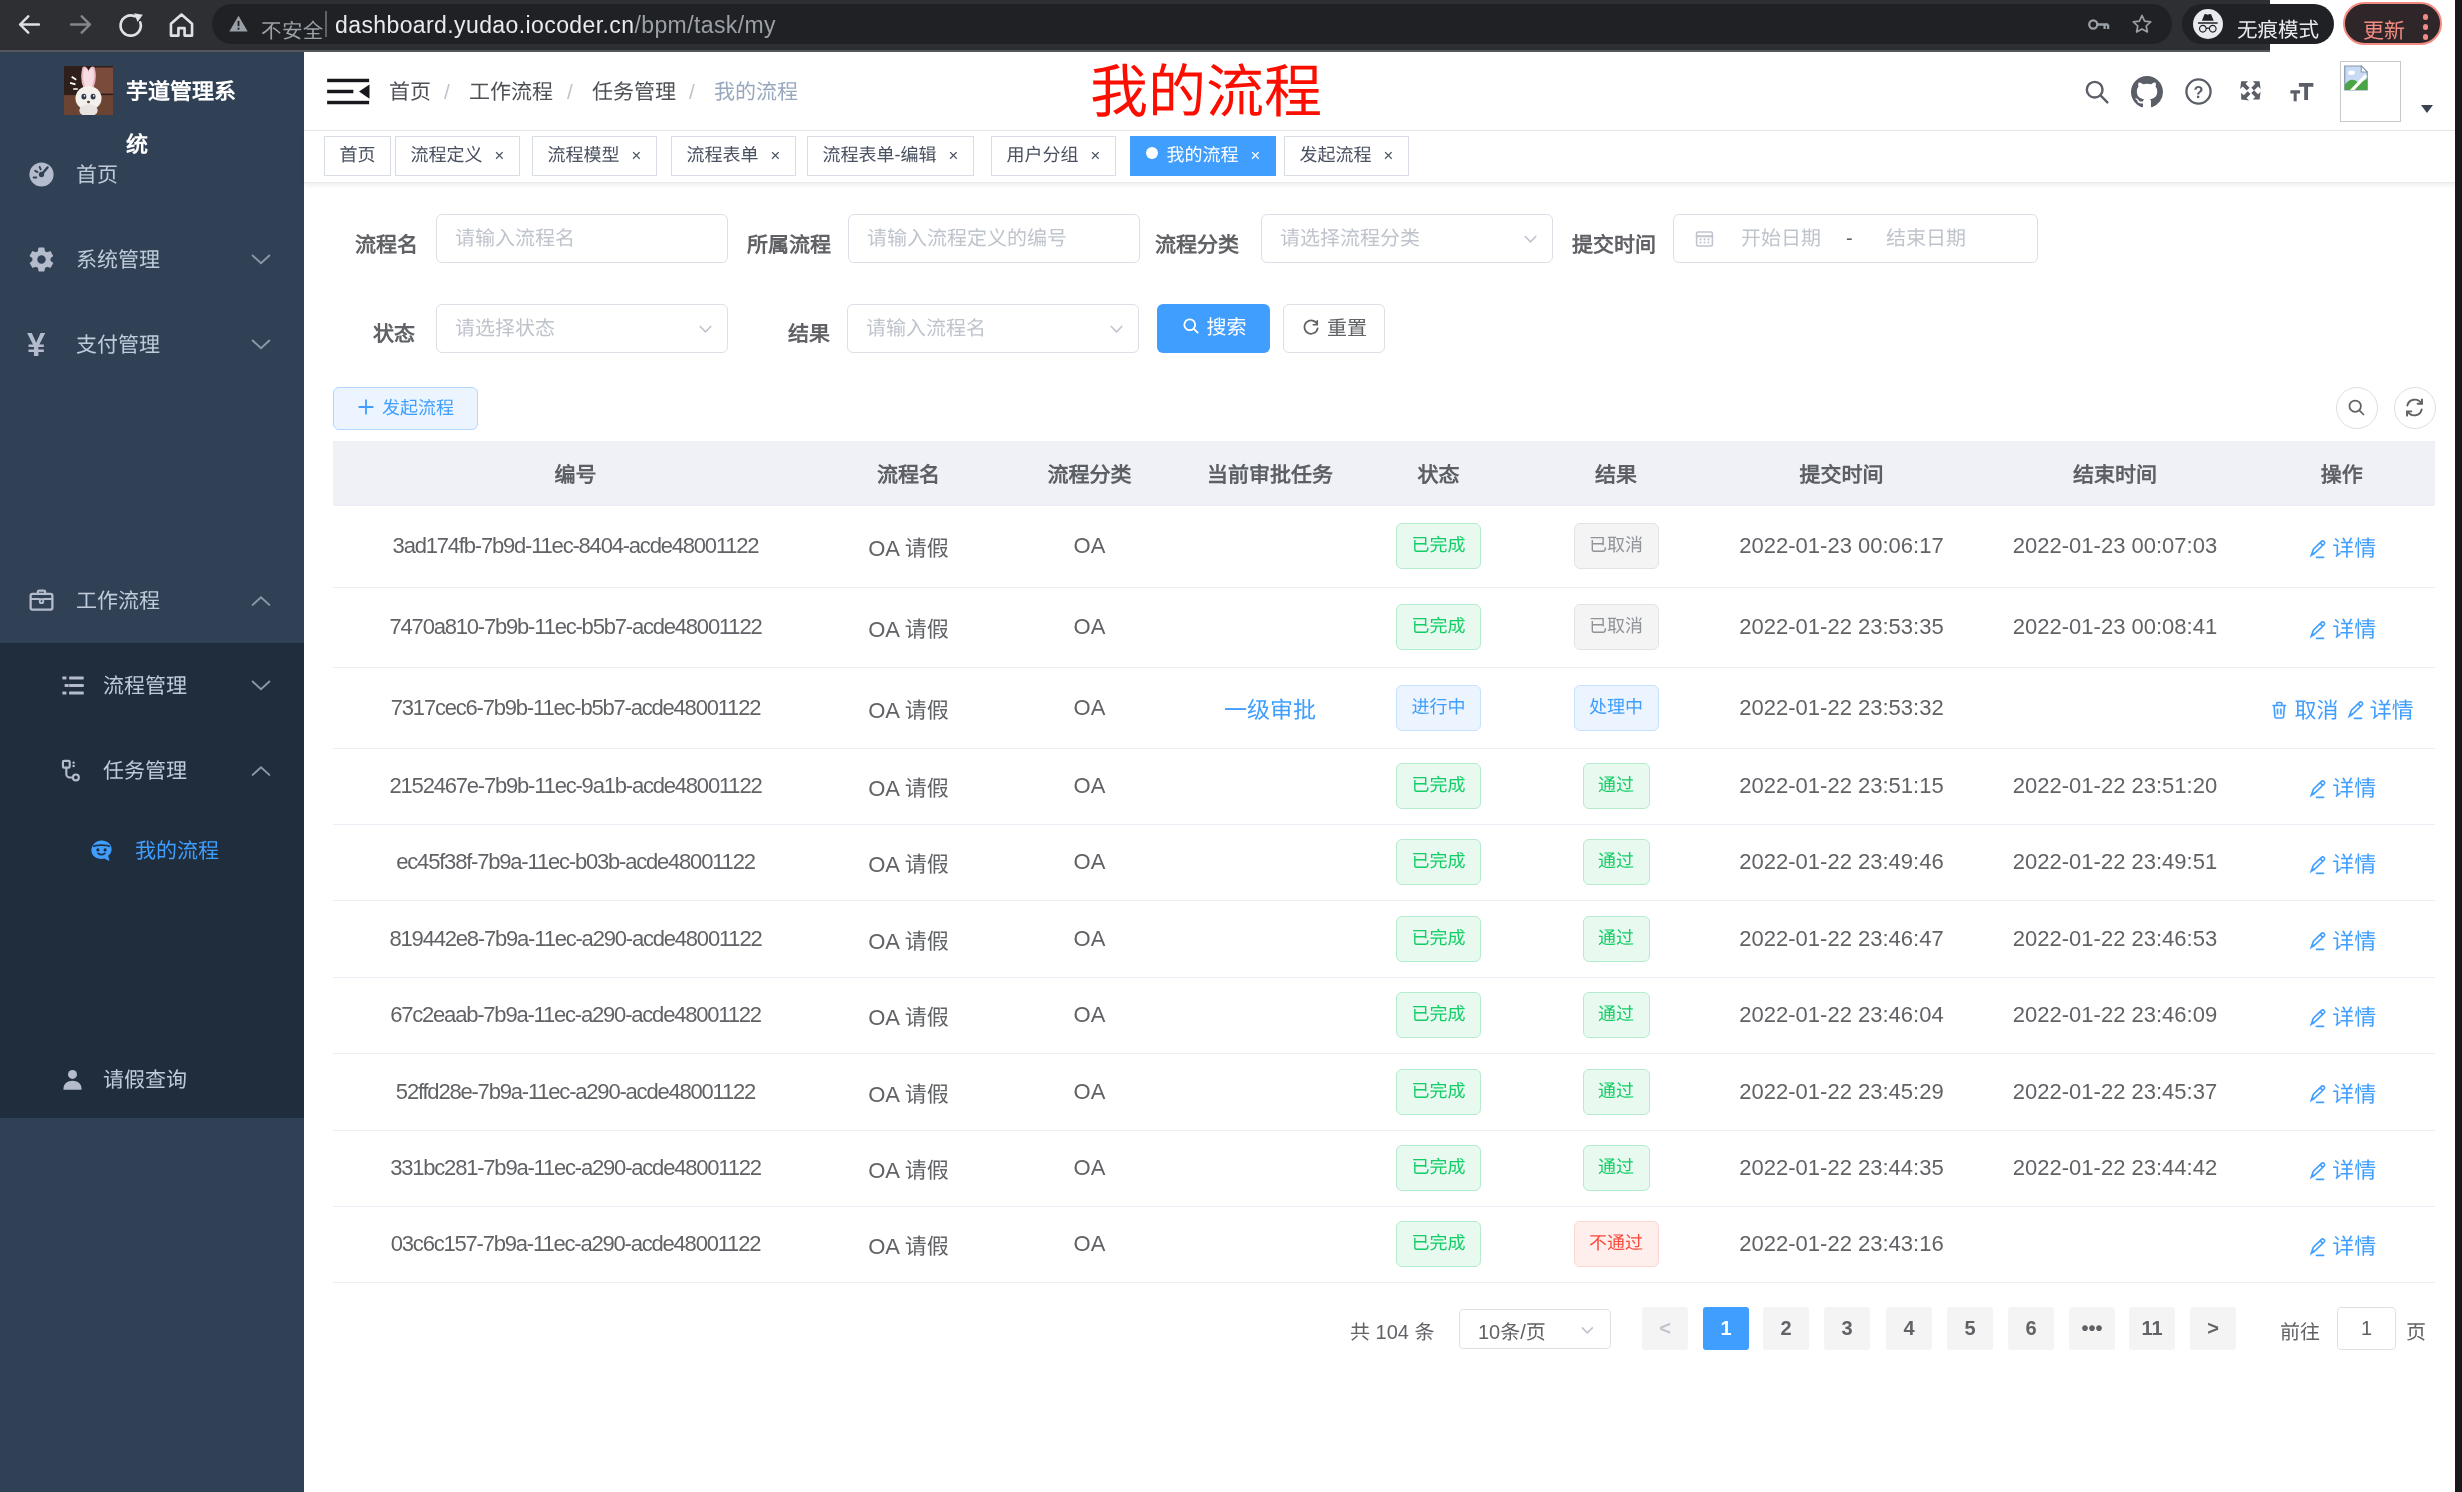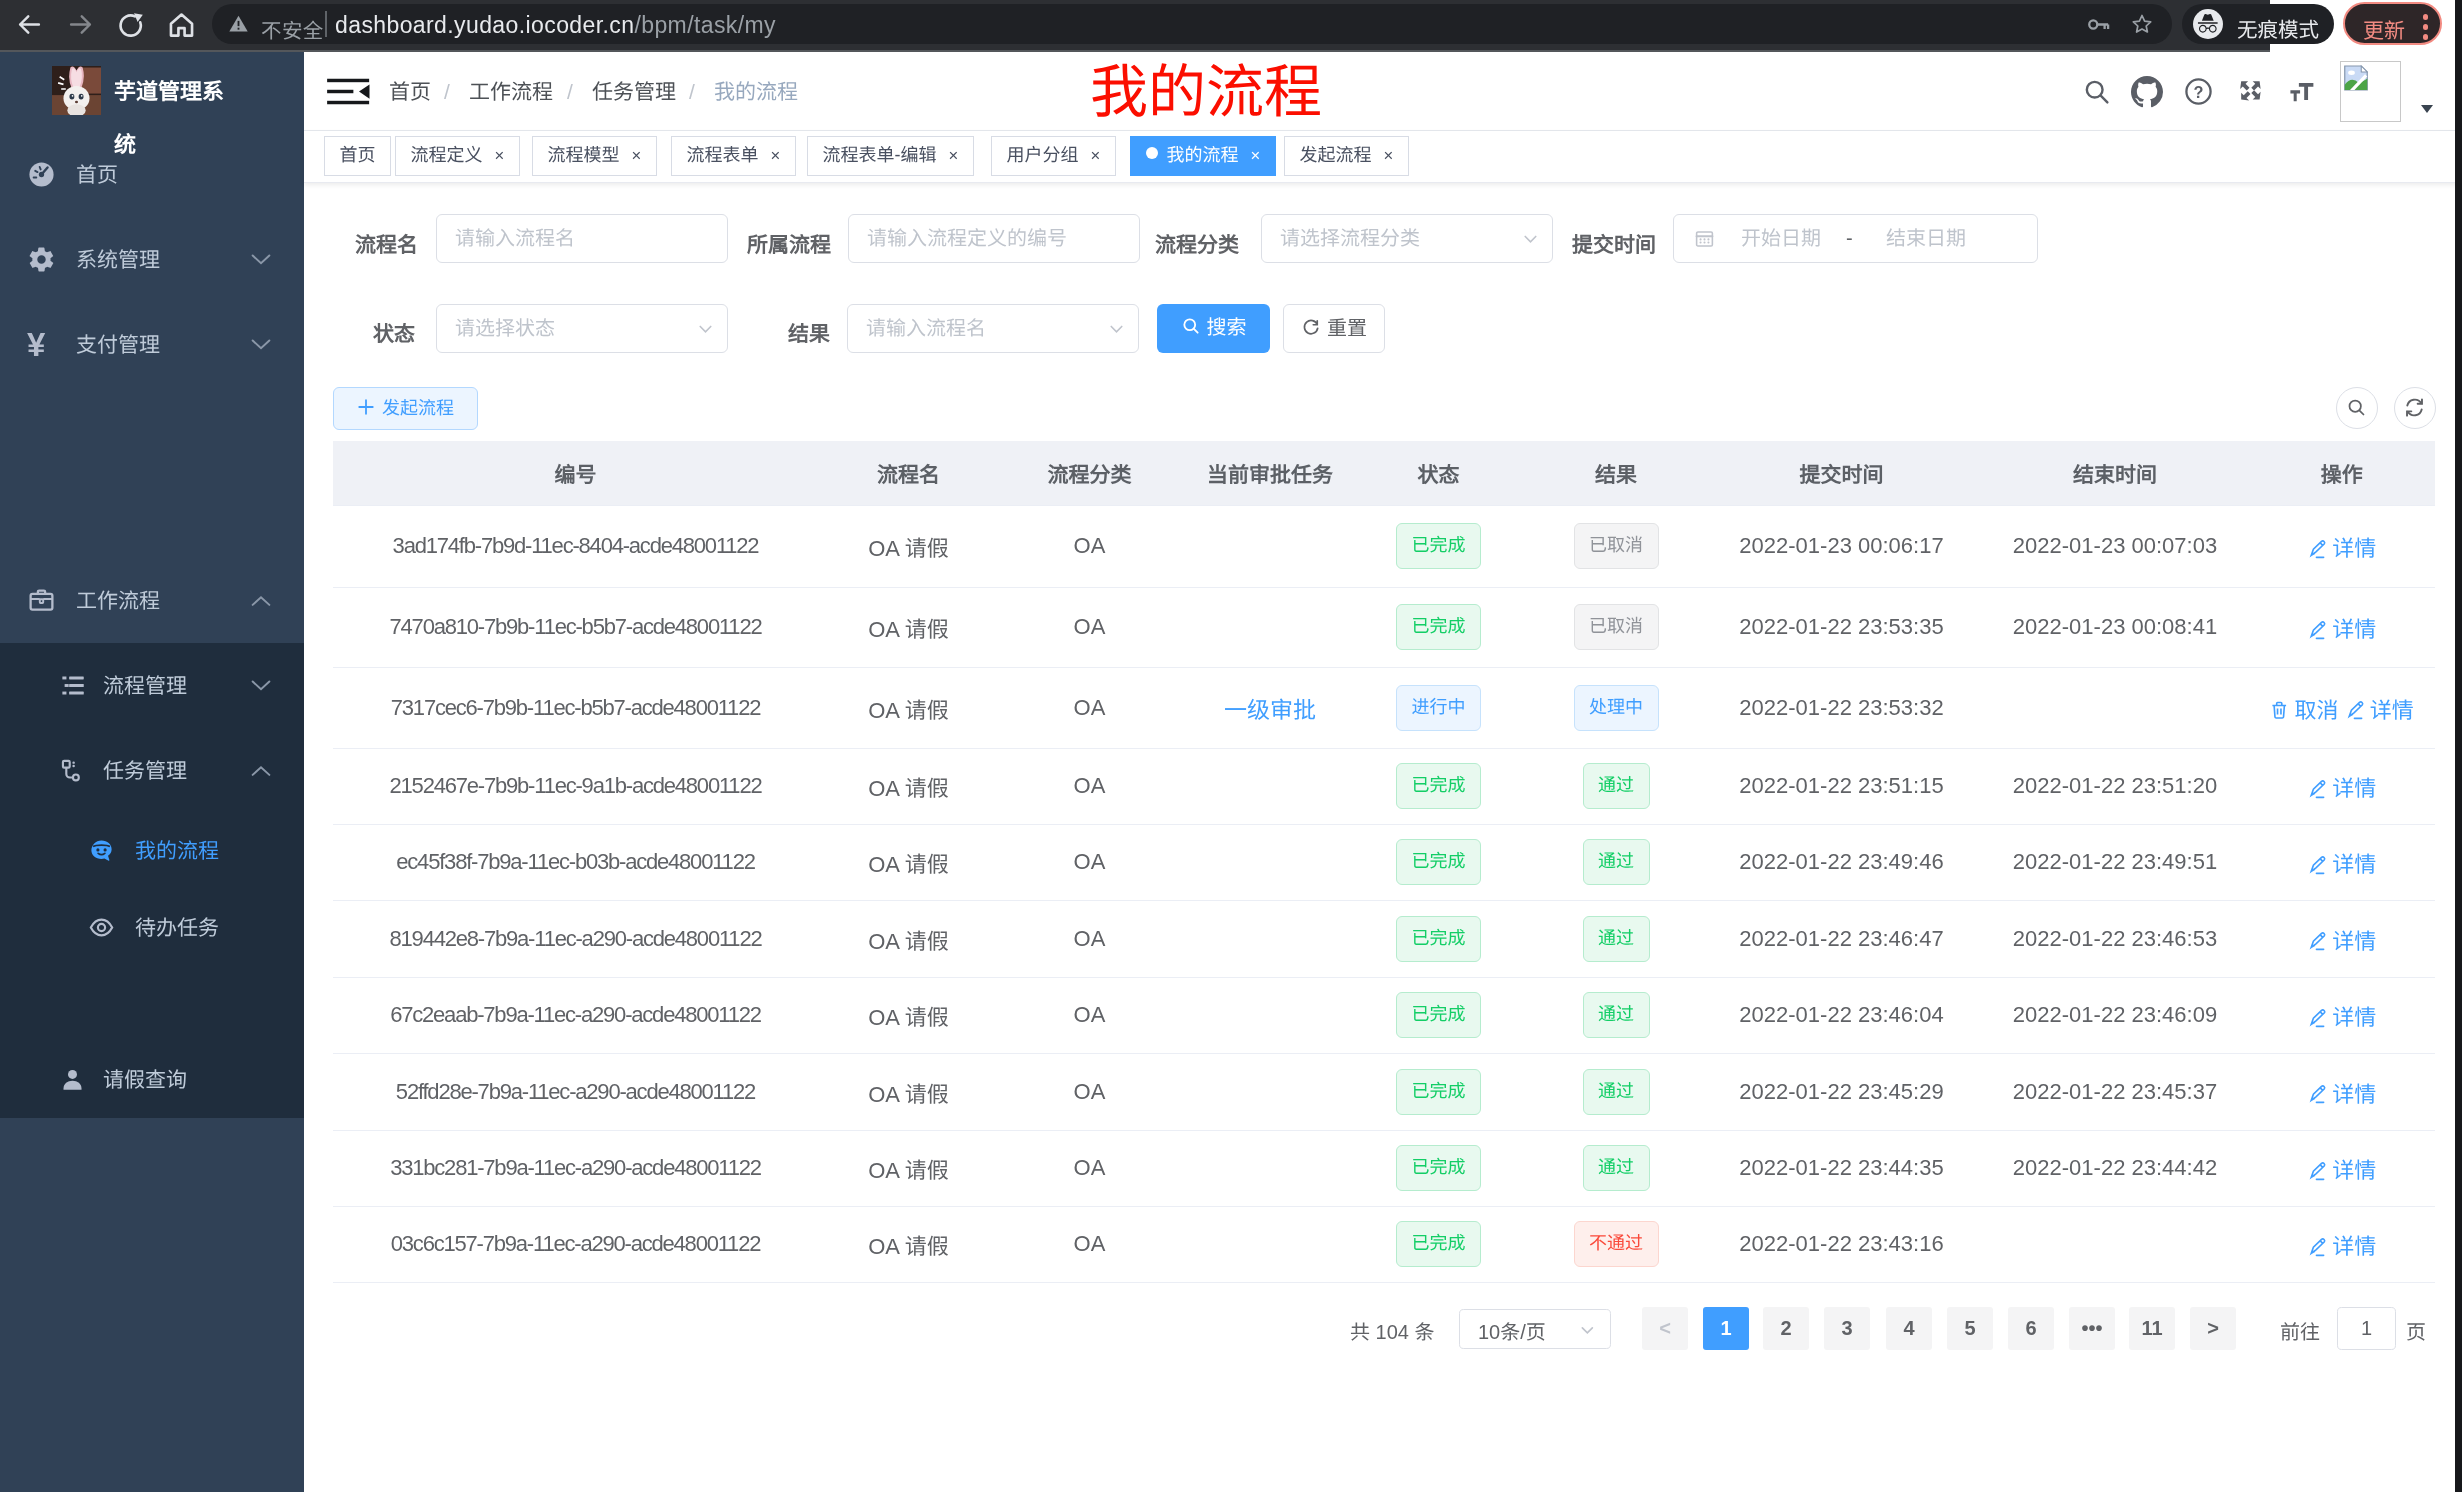--- a/index.html
+++ b/index.html
@@ -16,21 +16,21 @@
   #rightstrip { position:absolute; right:0; top:0; width:6.8px; height:1493px; background:#17181b; z-index:99; }
   .urltext { position:absolute; top:8.4px; font-size:23px; color:#e8eaed; letter-spacing:0.4px; }
   .urlgray { color:#9aa0a6; }
   #incog { position:absolute; left:2182px; top:3.8px; width:152px; height:40px; border-radius:20px; background:#1f2125; }
   #incog .txt { position:absolute; left:55px; top:9px; font-size:20.5px; color:#e8eaed; }
   #update { position:absolute; left:2343px; top:2.3px; width:99px; height:43px; border-radius:22px; border:2.3px solid #f28b82; background:#2e2628; }
   #update .txt { position:absolute; left:18px; top:10px; font-size:21px; color:#f28b82; }
 
   
   #sidebar { position:absolute; left:0; top:52px; width:304px; height:1441px; background:#304156; }
-  #logo { position:absolute; left:0; top:0; width:243px; height:80px;padding-left:36px; }
+  #logo { position:absolute; left:12px; top:0; width:243px; height:80px;padding-left:36px; }
   #logo .img { position:absolute; left:52px; top:13.7px; width:49px; height:49px; background:#3a2420; overflow:hidden; }
   #logo .title { position:absolute; left:114px; top:13px; font-size:22px; font-weight:bold; color:#fff; line-height:53px; height:53px; }
   .mi { position:absolute; left:0; width:304px; height:85px; }
   .mi .ic { position:absolute; left:27px; top:50%; margin-top:-14.5px; width:29px; height:29px; }
   .mi .tx { position:absolute; left:76px; top:0; line-height:85px; font-size:21px; color:#bfcbd9; }
   .ar { position:absolute; right:33px; top:50%; margin-top:-6px; }
   #submenu { position:absolute; left:0; top:591px; width:304px; height:475px; background:#1f2d3d; }
   .smi { position:absolute; left:0; width:304px; }
   .smi .ic { position:absolute; top:50%; margin-top:-13.7px; width:27px; height:27px; }
   .smi .tx { position:absolute; top:0; font-size:21px; color:#bfcbd9; }
@@ -226,27 +226,20 @@
     </div>
     <div class="smi" style="top:170px;height:76px">
       <svg class="ic" style="left:88px" viewBox="0 0 24 24">
           <path d="M12 3 c5.2 0 9 3.4 9 7.8 0 2.4-1.2 4.5-3.2 5.9 L19 20.5 c.1.4-.3.8-.7.6 L14.6 19.2 c-.8.2-1.7.3-2.6.3-5.2 0-9-3.4-9-7.8 S6.8 3 12 3z" fill="#409eff"></path>
           <path d="M4.5 8.5 C7 6.8 17 6.8 19.5 8.5" stroke="#1f2d3d" stroke-width="1.6" fill="none"></path>
           <circle cx="8.8" cy="11.5" r="1.4" fill="#1f2d3d"></circle>
           <circle cx="15.2" cy="11.5" r="1.4" fill="#1f2d3d"></circle>
           <path d="M9 14.5 c1.8 1.4 4.2 1.4 6 0" stroke="#1f2d3d" stroke-width="1.5" fill="none" stroke-linecap="round"></path>
         </svg>
       <span class="tx blue" style="left:135px;line-height:76px">我的流程</span>
-    </div>
-    <div class="smi" style="top:247px;height:76px">
-      <svg class="ic" style="left:88px" viewBox="0 0 24 24" fill="none" stroke="#b4bccc" stroke-width="1.9">
-          <path d="M2.5 12 C5 7.3 8.3 5 12 5 s7 2.3 9.5 7 C19 16.7 15.7 19 12 19 s-7-2.3-9.5-7z"></path>
-          <circle cx="12" cy="12" r="3.2"></circle>
-        </svg>
-      <span class="tx" style="left:135px;line-height:76px">待办任务</span>
     </div>
     <div class="smi" style="top:399px;height:76px">
       <svg class="ic" style="left:59px" viewBox="0 0 24 24" fill="#b4bccc">
           <circle cx="12" cy="7.5" r="4"></circle>
           <path d="M4 20 c0-4.4 3.6-7 8-7 s8 2.6 8 7 v1 H4z"></path>
         </svg>
       <span class="tx" style="left:103px;line-height:76px">请假查询</span>
     </div>
   </div>
 </div>

